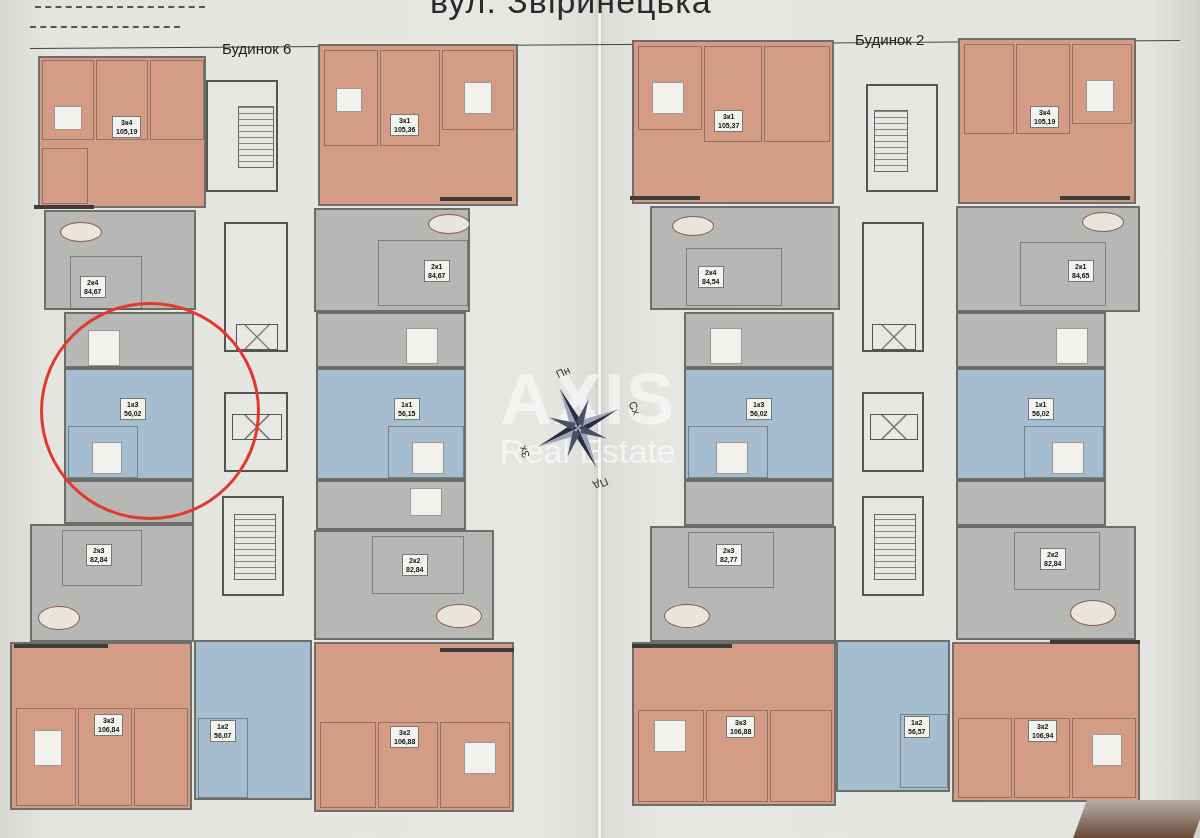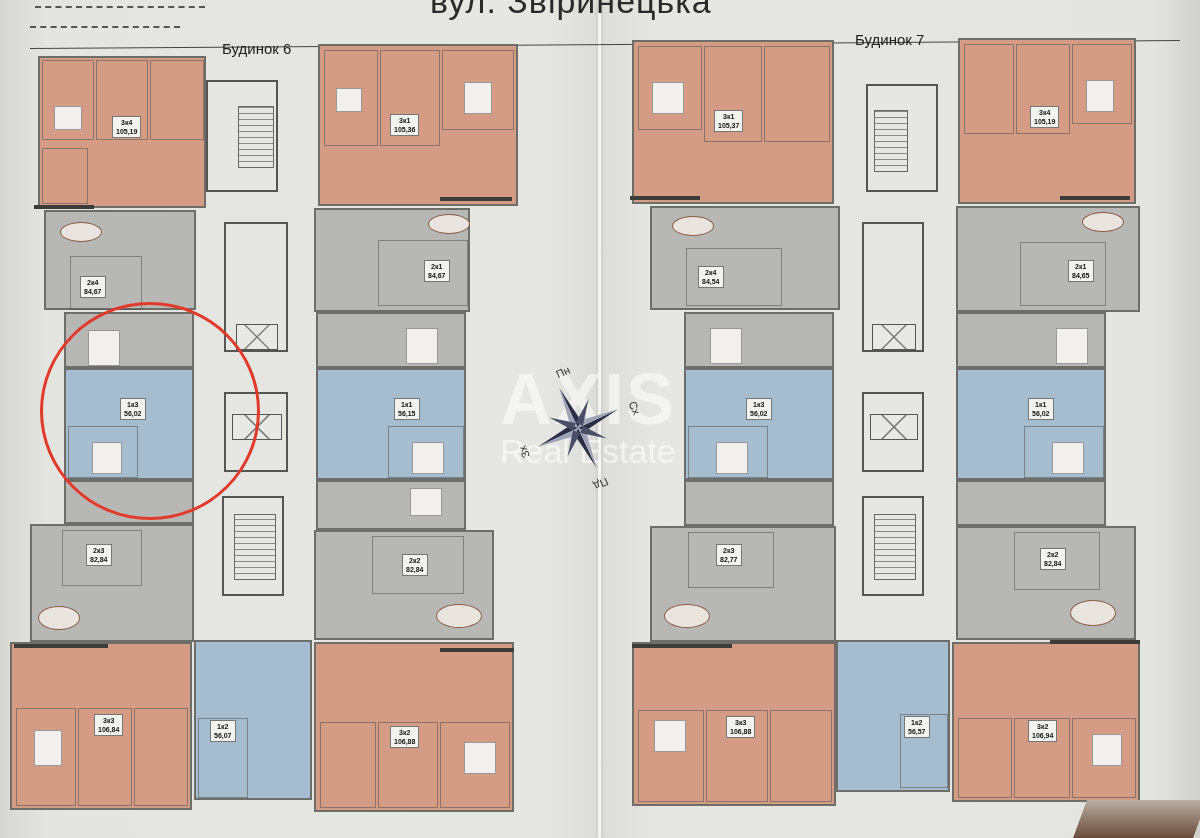--- a/index.html
+++ b/index.html
@@ -145,21 +145,21 @@
 </div>
 <div class="core" style="left:224px;top:392px;width:64px;height:80px;">
   <div class="elev" style="left:6px;top:20px;width:48px;height:24px;"></div>
 </div>
 <div class="core" style="left:222px;top:496px;width:62px;height:100px;">
   <div class="stair" style="left:10px;top:16px;width:40px;height:64px;"></div>
 </div>
 
 <div class="circle"></div>
 
-<div class="bldg-label" style="left:855px;top:31px;">Будинок 7</div>
+<div class="bldg-label" style="left:855px;top:31px;">Будинок 2</div>
 
 <div class="apt o" style="left:632px;top:40px;width:202px;height:164px;">
   <div class="room" style="left:4px;top:4px;width:64px;height:84px;"></div>
   <div class="room" style="left:70px;top:4px;width:58px;height:96px;"></div>
   <div class="room" style="left:130px;top:4px;width:66px;height:96px;"></div>
   <div class="furn" style="left:18px;top:40px;width:30px;height:30px;"></div>
   <div class="tag" style="left:80px;top:68px;"><span>3к1</span><br><span>105,37</span></div>
 </div>
 <div class="win" style="left:630px;top:196px;width:70px;height:4px;"></div>
 

